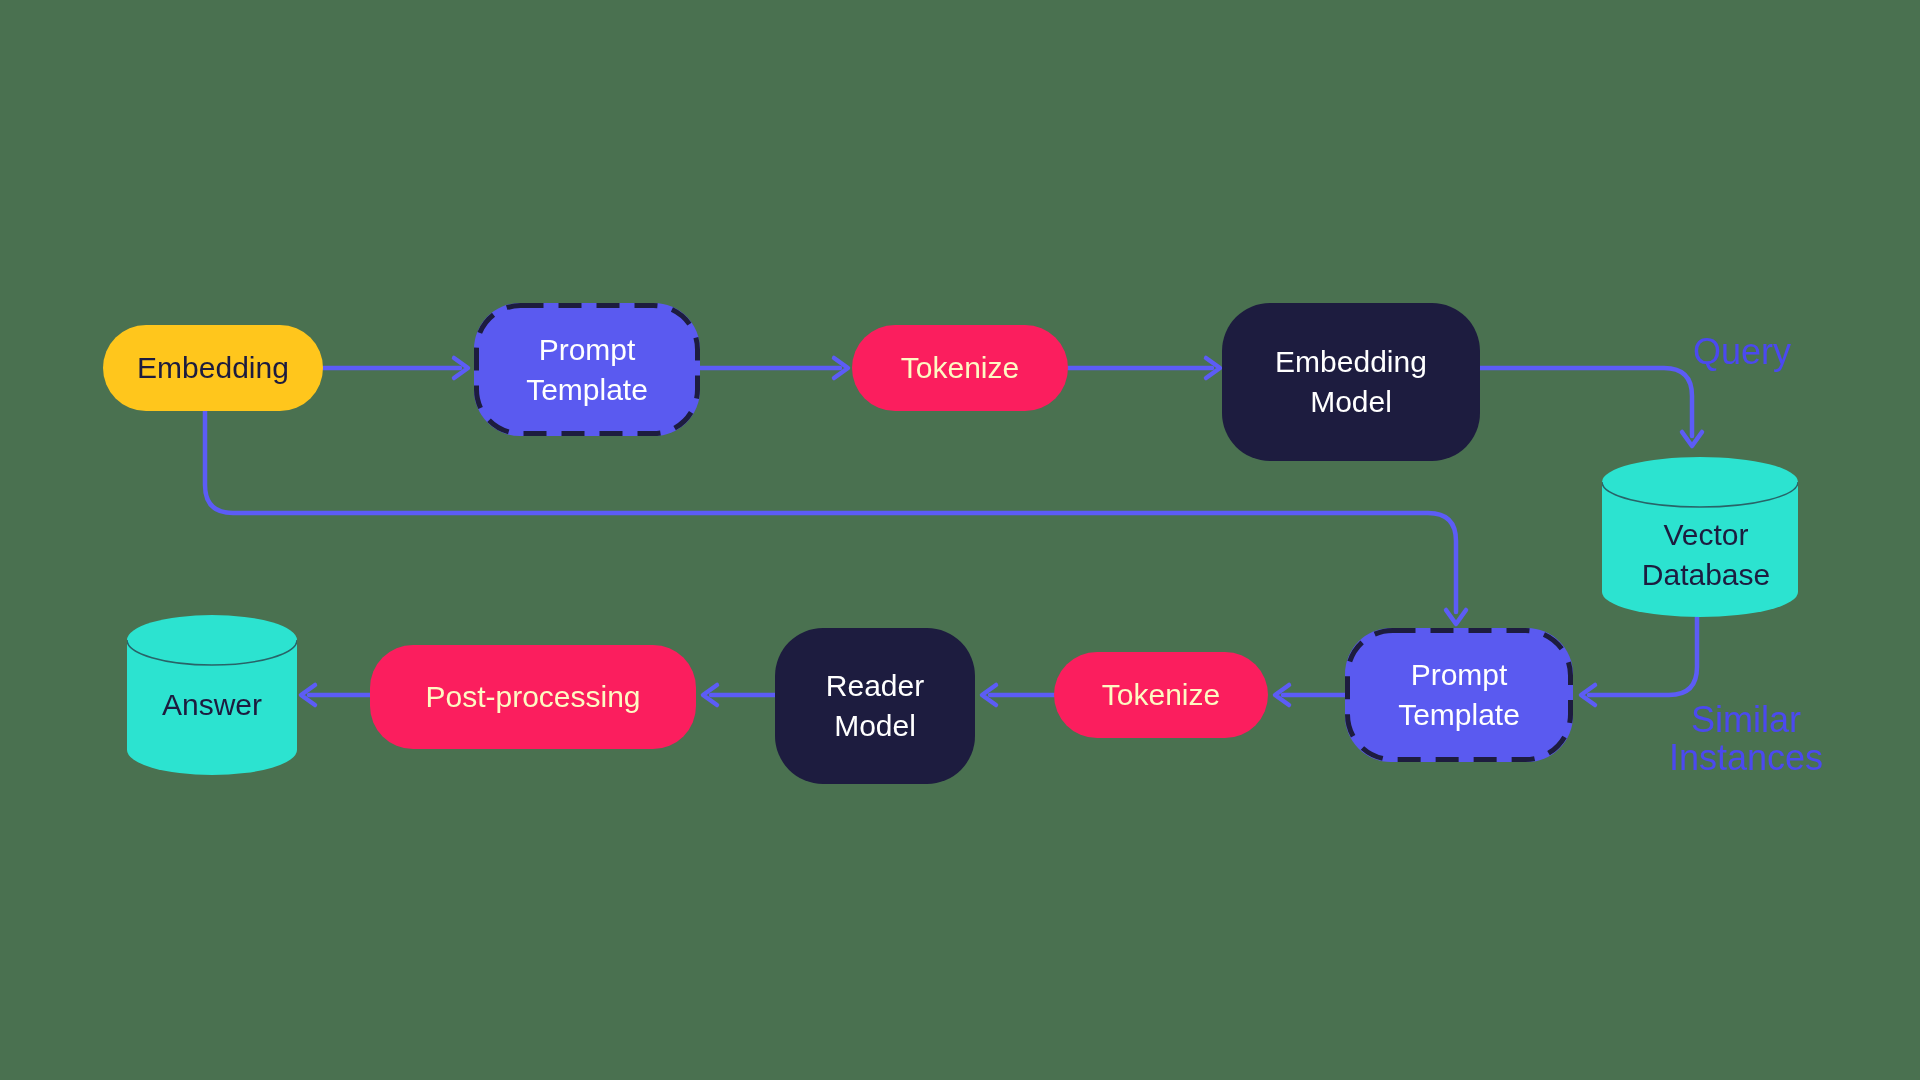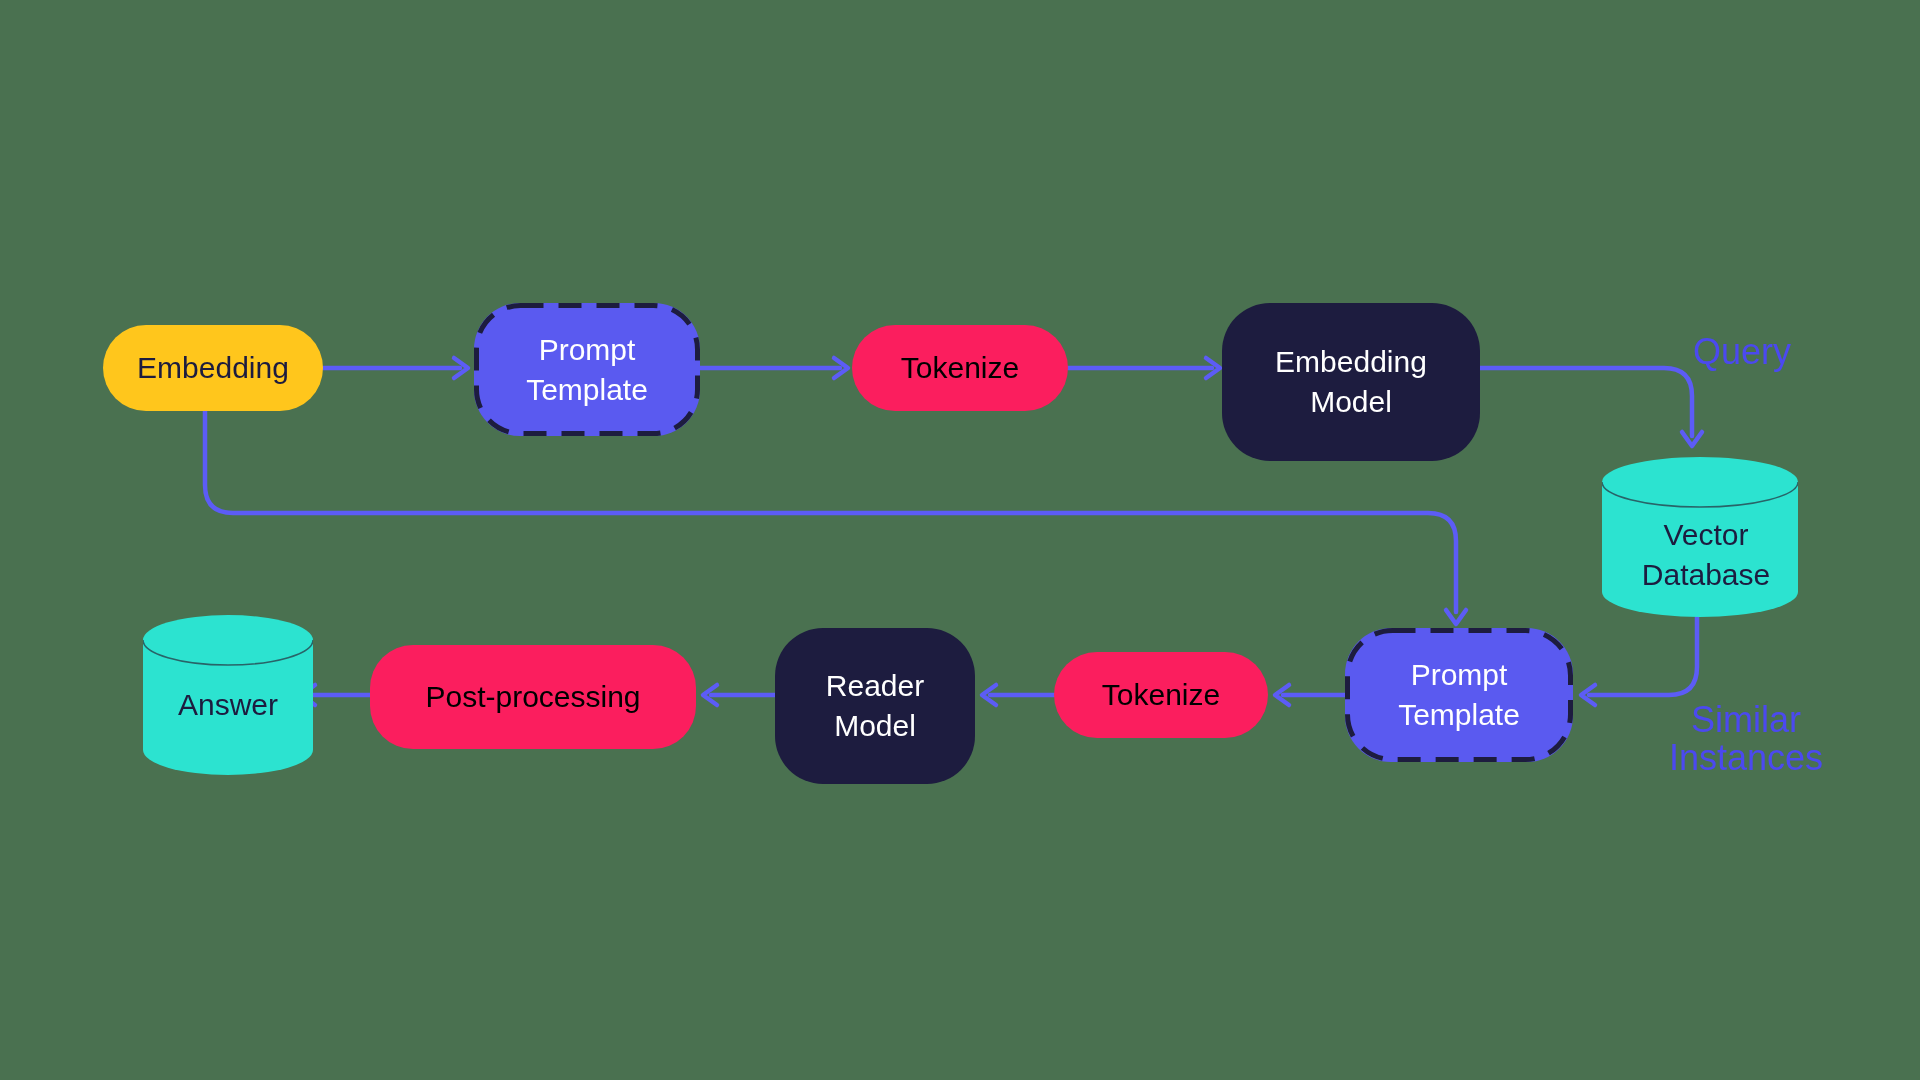--- a/index.html
+++ b/index.html
@@ -27,21 +27,21 @@
     position:absolute;
     display:flex;align-items:center;justify-content:center;
     text-align:center;
     font-size:30px;font-weight:500;
     line-height:40px;
     white-space:pre-line;
     box-sizing:border-box;
   }
   .pill-yellow{background:var(--yellow);color:var(--navy);}
   .pill-blue{background:var(--blue);color:#ffffff;}
-  .pill-pink{background:var(--pink);color:#000000;}
+  .pill-pink{background:var(--pink);color:#fef9c3;}
   .pill-navy{background:var(--navy);color:#ffffff;}
   .dash-overlay{
     position:absolute;left:0;top:0;pointer-events:none;
   }
   .dash-overlay rect{
     fill:none;
     stroke:var(--navy);
     stroke-width:5;
     stroke-dasharray:23 15;
   }
@@ -147,21 +147,21 @@
 
   <div class="node pill-navy" style="left:775px;top:628px;width:200px;height:156px;border-radius:48px;">
     <span>Reader
 Model</span>
   </div>
 
   <div class="node pill-pink" style="left:370px;top:645px;width:326px;height:104px;border-radius:43px;justify-content:center;">
     <span>Post-processing</span>
   </div>
 
-  <div class="cylinder" style="left:143px;top:614px;width:170px;height:162px;">
+  <div class="cylinder" style="left:127px;top:614px;width:170px;height:162px;">
     <svg width="170" height="162" viewBox="0 0 170 162">
       <path d="M 0,26 L 0,136 A 85,25 0 0 0 170,136 L 170,26 Z" fill="var(--teal)"></path>
       <ellipse cx="85" cy="26" rx="85" ry="25" fill="var(--teal)"></ellipse>
       <path d="M 0,26 A 85,25 0 0 0 170,26" fill="none" stroke="rgba(40,45,60,0.7)" stroke-width="1.5"></path>
     </svg>
     <span class="cyl-label" style="transform:translateY(10px);">Answer</span>
   </div>
 
   <div class="edge-label" style="left:1657px;top:333px;width:170px;">Query</div>
 

